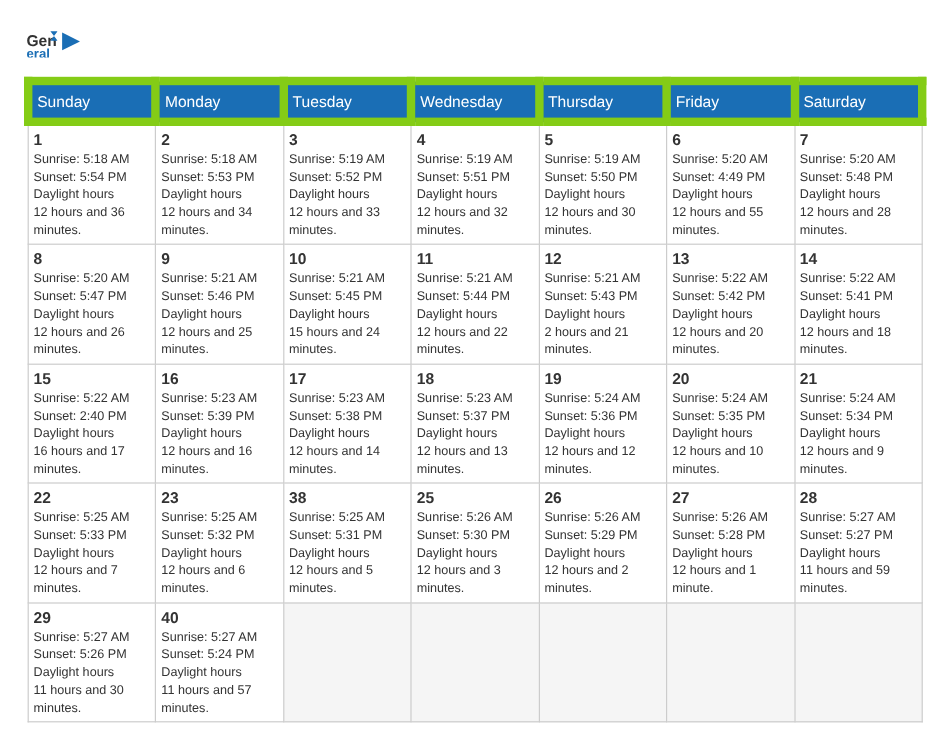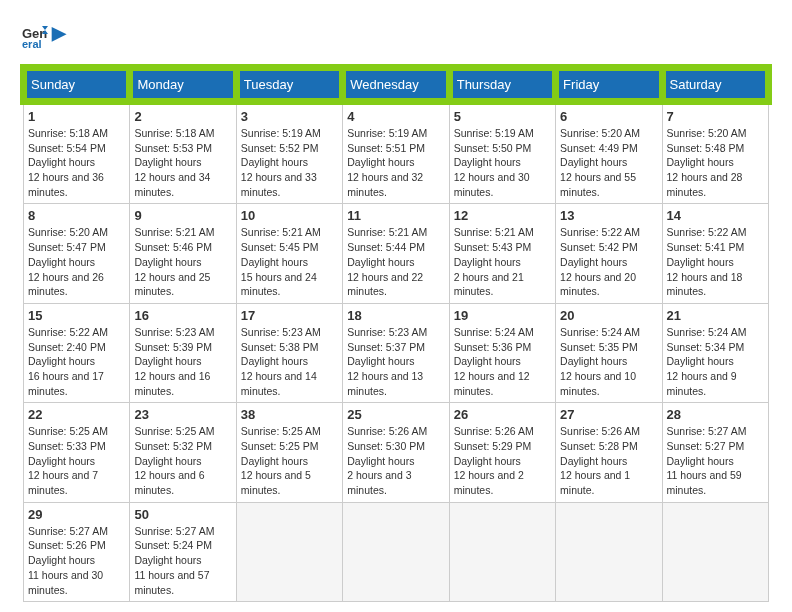--- a/index.html
+++ b/index.html
@@ -329,32 +329,32 @@
           <span>Sunrise: 5:25 AM</span><br>
           <span>Sunset: 5:32 PM</span><br>
           <span>Daylight hours</span><br>
           <span>12 hours and 6 minutes.</span>
         </div>
       </td>
         <td>
         <span class="day-number">38</span>
         <div class="day-info">
           <span>Sunrise: 5:25 AM</span><br>
-          <span>Sunset: 5:25 PM</span><br>
+          <span>Sunset: 5:31 PM</span><br>
           <span>Daylight hours</span><br>
           <span>12 hours and 5 minutes.</span>
         </div>
       </td>
         <td>
         <span class="day-number">25</span>
         <div class="day-info">
           <span>Sunrise: 5:26 AM</span><br>
           <span>Sunset: 5:30 PM</span><br>
           <span>Daylight hours</span><br>
-          <span>2 hours and 3 minutes.</span>
+          <span>12 hours and 3 minutes.</span>
         </div>
       </td>
         <td>
         <span class="day-number">26</span>
         <div class="day-info">
           <span>Sunrise: 5:26 AM</span><br>
           <span>Sunset: 5:29 PM</span><br>
           <span>Daylight hours</span><br>
           <span>12 hours and 2 minutes.</span>
         </div>
@@ -382,21 +382,21 @@
         <td>
         <span class="day-number">29</span>
         <div class="day-info">
           <span>Sunrise: 5:27 AM</span><br>
           <span>Sunset: 5:26 PM</span><br>
           <span>Daylight hours</span><br>
           <span>11 hours and 30 minutes.</span>
         </div>
       </td>
         <td>
-        <span class="day-number">50</span>
+        <span class="day-number">40</span>
         <div class="day-info">
           <span>Sunrise: 5:27 AM</span><br>
           <span>Sunset: 5:24 PM</span><br>
           <span>Daylight hours</span><br>
           <span>11 hours and 57 minutes.</span>
         </div>
       </td>
         <td class="empty"></td>
         <td class="empty"></td>
         <td class="empty"></td>

